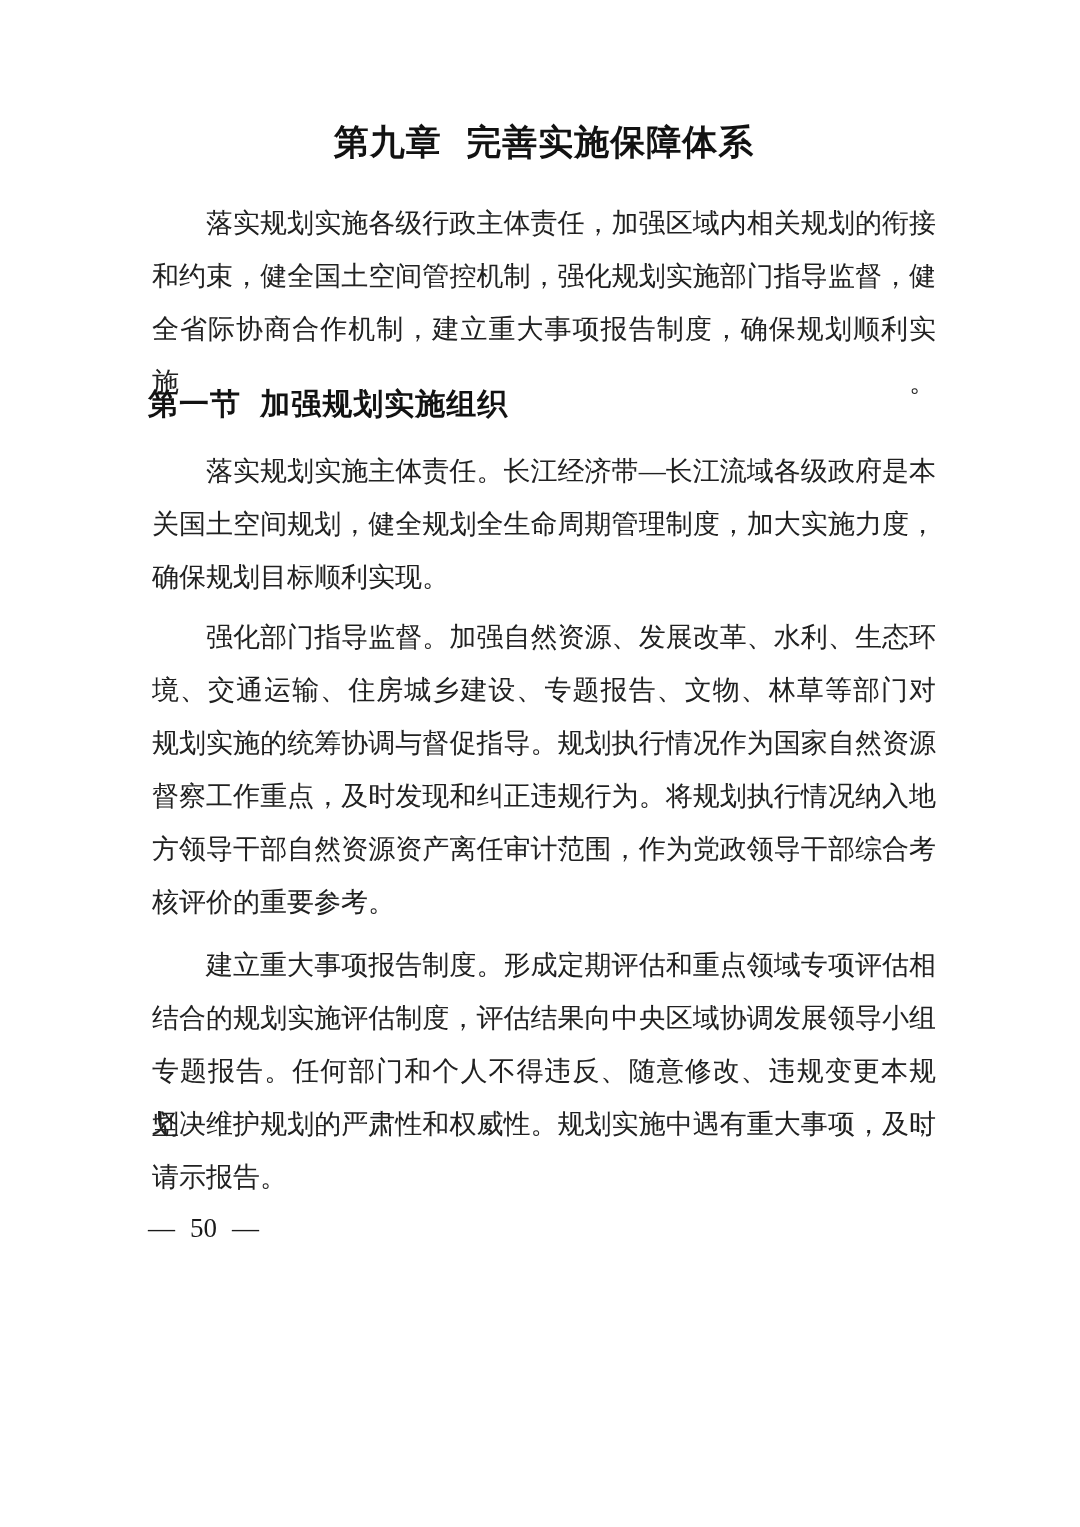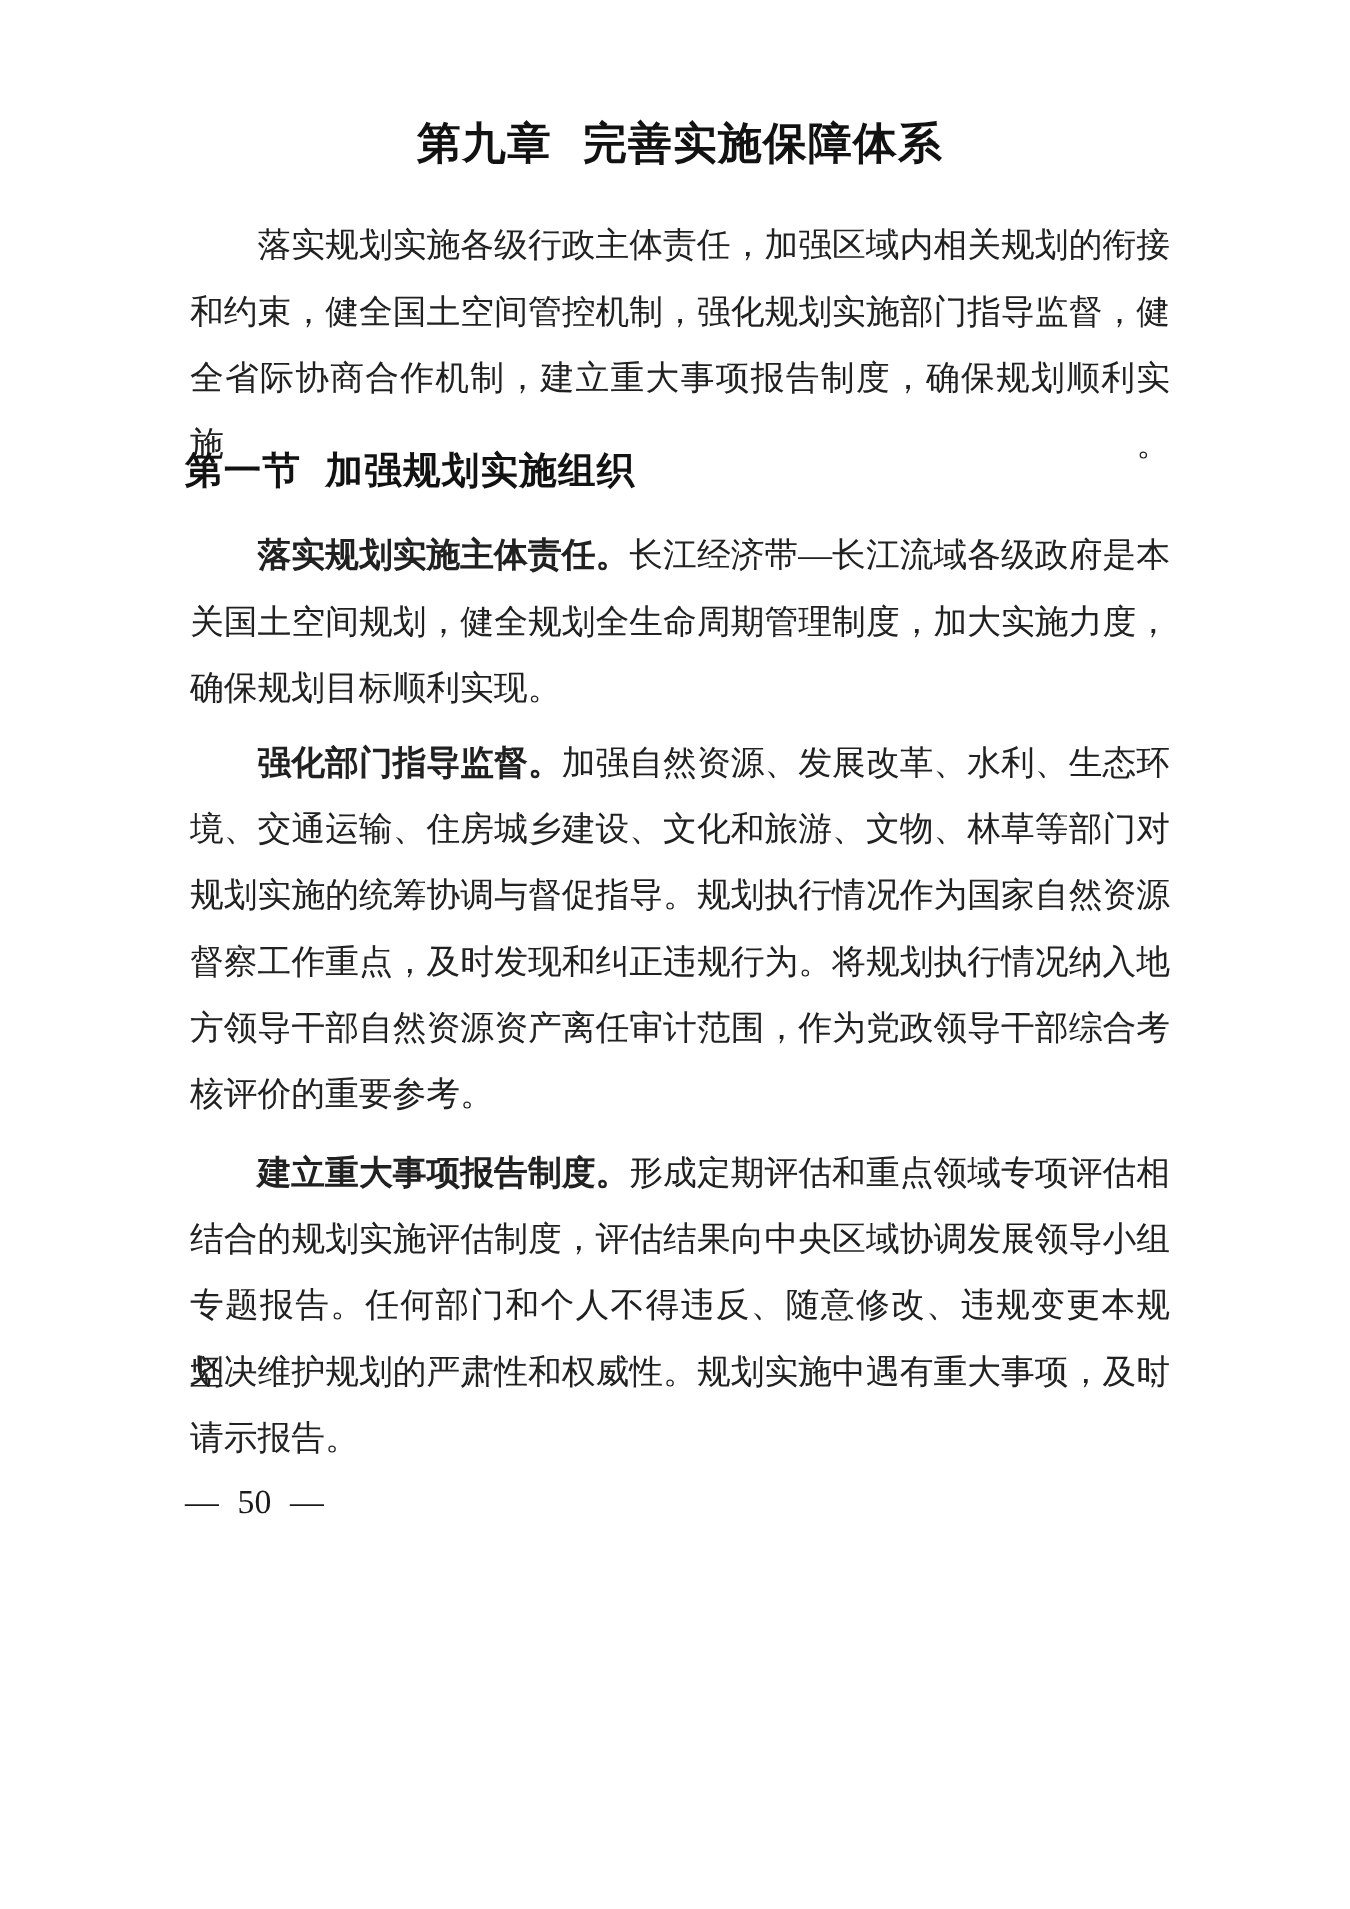--- a/index.html
+++ b/index.html
@@ -3,21 +3,21 @@
 <meta charset="utf-8">
 <style>
   html, body { margin: 0; padding: 0; background: #ffffff; }
   .page {
     position: relative;
     width: 1080px;
     height: 1527px;
     margin: 0 auto;
     background: #ffffff;
     box-sizing: border-box;
-    padding: 92px 140px 0 148px;
+    padding: 119px 140px 0 148px;
     font-family: "Liberation Serif", "DejaVu Serif", serif;
     color: #212121;
     overflow: hidden;
   }
   .chapter-title {
     margin: 0;
     text-align: center;
     font-family: "Liberation Sans", "DejaVu Sans", sans-serif;
     font-weight: 700;
     font-size: 35px;
@@ -48,21 +48,21 @@
     letter-spacing: 0;
     white-space: normal;
   }
   .just {
     text-align: justify;
     text-align-last: justify;
     text-justify: inter-character;
   }
   .lastline { text-align: left; text-align-last: left; }
   .firstline { text-indent: 2em; }
-  .lead { font-weight: 700; }
+  .lead { font-weight: 400; }
   .footer {
     margin-top: 9px;
     display: flex;
     align-items: center;
     gap: 15px;
     font-size: 27px;
     line-height: 30px;
     color: #1a1a1a;
   }
 </style>
@@ -82,21 +82,21 @@
   <h2 class="section-title">第一节 加强规划实施组织</h2>
 
   <div class="para p2">
     <div class="line just firstline"><b class="lead">落实规划实施主体责任。</b><span>长江经济带—长江流域各级政府是本</span></div>
     <div class="line just">关国土空间规划，健全规划全生命周期管理制度，加大实施力度，</div>
     <div class="line lastline">确保规划目标顺利实现。</div>
   </div>
 
   <div class="para p3">
     <div class="line just firstline"><b class="lead">强化部门指导监督。</b><span>加强自然资源、发展改革、水利、生态环</span></div>
-    <div class="line just">境、交通运输、住房城乡建设、文化和旅游、文物、林草等部门对</div>
+    <div class="line just">境、交通运输、住房城乡建设、专题报告、文物、林草等部门对</div>
     <div class="line just">规划实施的统筹协调与督促指导。规划执行情况作为国家自然资源</div>
     <div class="line just">督察工作重点，及时发现和纠正违规行为。将规划执行情况纳入地</div>
     <div class="line just">方领导干部自然资源资产离任审计范围，作为党政领导干部综合考</div>
     <div class="line lastline">核评价的重要参考。</div>
   </div>
 
   <div class="para p4">
     <div class="line just firstline"><b class="lead">建立重大事项报告制度。</b><span>形成定期评估和重点领域专项评估相</span></div>
     <div class="line just">结合的规划实施评估制度，评估结果向中央区域协调发展领导小组</div>
     <div class="line just">专题报告。任何部门和个人不得违反、随意修改、违规变更本规划，</div>

